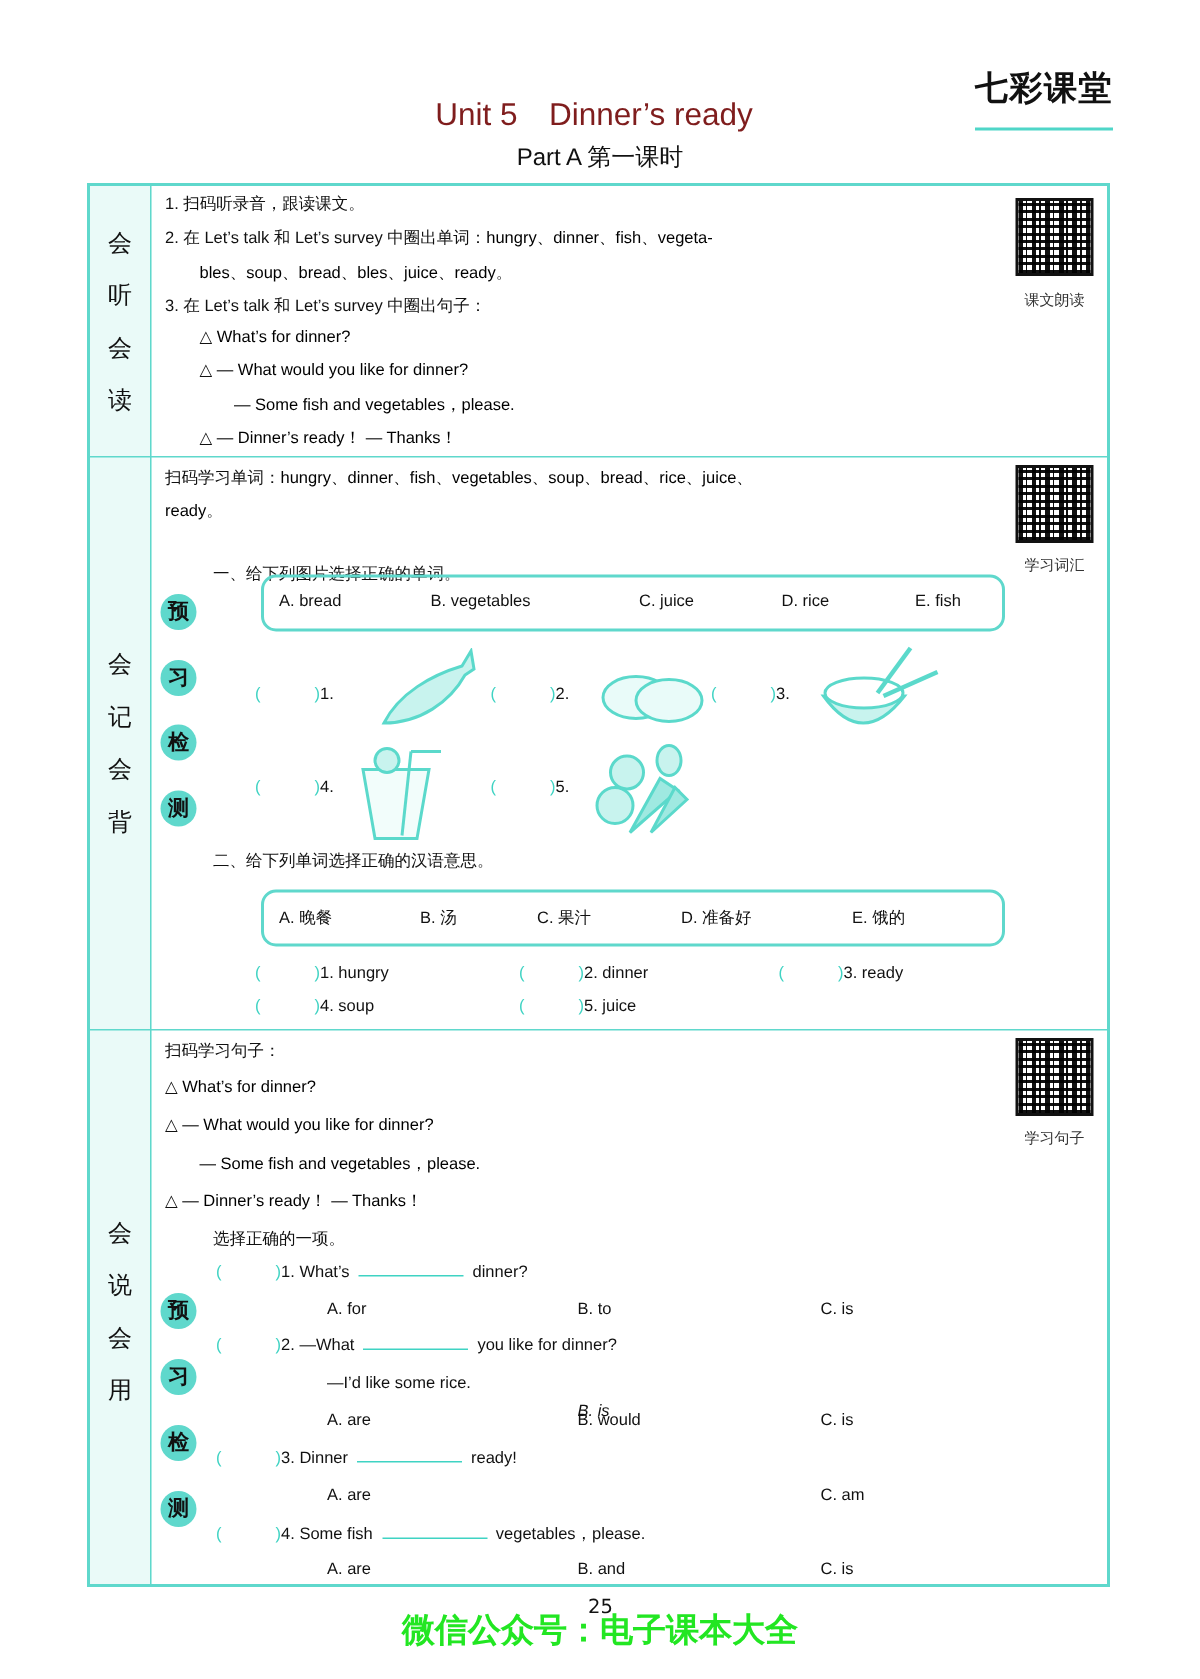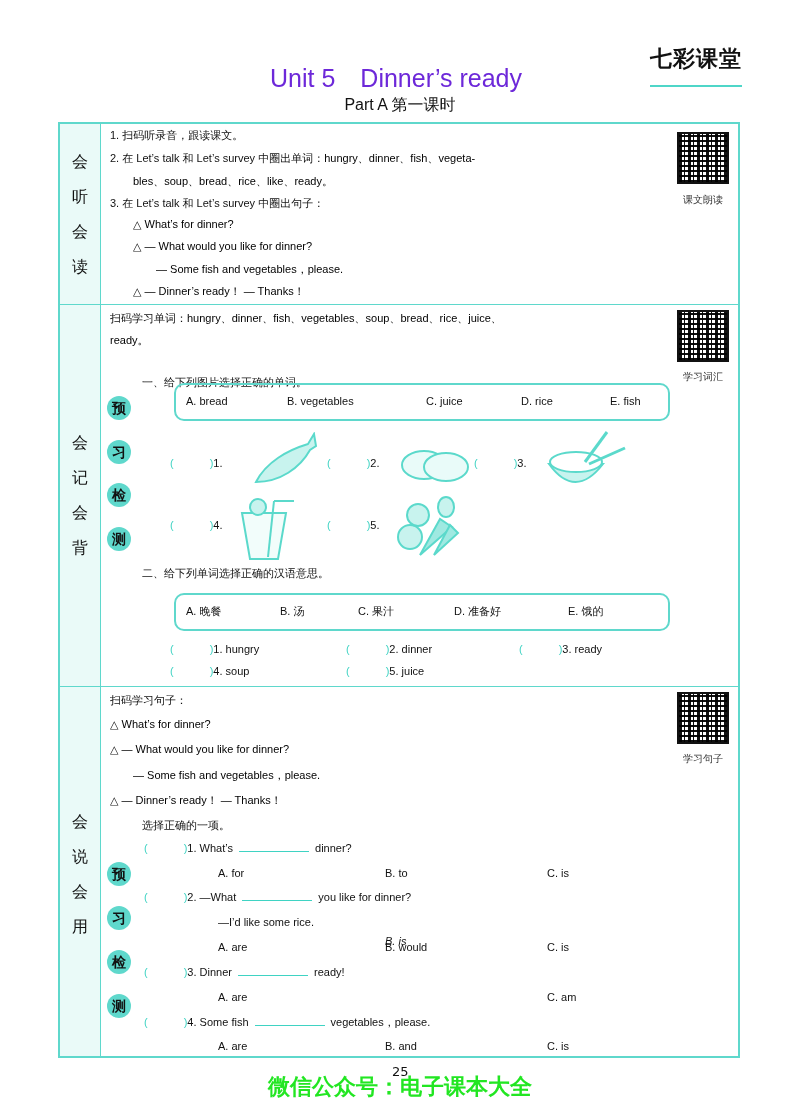--- a/index.html
+++ b/index.html
@@ -1,19 +1,19 @@
 <!DOCTYPE html>
 <html><head>
 <meta charset="utf-8">
 <style>
   html,body{margin:0;padding:0;background:#fff;}
   body{width:800px;height:1119px;position:relative;overflow:hidden;font-family:"DejaVu Sans","Liberation Sans",sans-serif;color:#222;}
   .abs{position:absolute;}
   .logo{left:650px;top:44px;font-family:"DejaVu Serif",serif;font-weight:bold;font-size:22px;color:#111;letter-spacing:1px;border-bottom:2px solid #4fd6c8;padding-bottom:11px;}
-  .title{left:0;width:792px;top:62px;text-align:center;font-family:"Liberation Sans",sans-serif;font-size:25px;color:#6d28d9;}
+  .title{left:0;width:792px;top:62px;text-align:center;font-family:"Liberation Sans",sans-serif;font-size:21px;color:#7f1d1d;}
   .subtitle{left:0;width:800px;top:95px;text-align:center;font-family:"Liberation Sans",sans-serif;font-size:16px;color:#111;}
   .box{left:58px;top:122px;width:682px;height:936px;border:2px solid #5fd8cc;box-sizing:border-box;}
   .leftcol{left:60px;width:40px;background:#eafaf8;border-right:1px solid #5fd8cc;}
   .hline{left:58px;width:682px;height:0;border-top:1px solid #5fd8cc;}
   .vlabel{width:40px;text-align:center;font-size:16px;color:#111;}
   .t{font-size:11px;color:#111;white-space:nowrap;font-family:"Liberation Sans","DejaVu Sans",sans-serif;}
   .c{color:#000000;}
   .qr{width:52px;height:52px;background:
       repeating-linear-gradient(90deg,#111 0 3px,#fff 3px 5px,#111 5px 6px,#fff 6px 9px),
       repeating-linear-gradient(0deg,#111 0 2px,#fff 2px 5px);
@@ -42,21 +42,21 @@
 <div class="abs vlabel" style="left:60px;top:152px;">会</div>
 <div class="abs vlabel" style="left:60px;top:187px;">听</div>
 <div class="abs vlabel" style="left:60px;top:222px;">会</div>
 <div class="abs vlabel" style="left:60px;top:257px;">读</div>
 
 <div class="abs t" style="left:110px;top:128px;">1. 扫码听录音，跟读课文。</div>
 <div class="abs t" style="left:110px;top:151px;">
   <span>2. 在 Let’s talk 和 Let’s survey 中圈出单词：</span><span class="c">hungry、dinner、fish、vegeta-</span>
 </div>
 <div class="abs t" style="left:133px;top:174px;">
-  <span class="c">bles、soup、bread、rice、like、ready</span><span>。</span>
+  <span class="c">bles、soup、bread、bles、juice、ready</span><span>。</span>
 </div>
 <div class="abs t" style="left:110px;top:196px;">3. 在 Let’s talk 和 Let’s survey 中圈出句子：</div>
 <div class="abs t" style="left:133px;top:218px;"><span>△ </span><span class="c">What’s for dinner?</span></div>
 <div class="abs t" style="left:133px;top:240px;"><span>△ </span><span class="c">— What would you like for dinner?</span></div>
 <div class="abs t" style="left:156px;top:262px;"><span class="c">— Some fish and vegetables，please.</span></div>
 <div class="abs t" style="left:133px;top:284px;"><span>△ </span><span class="c">— Dinner’s ready！ — Thanks！</span></div>
 <div class="abs qr" style="left:677px;top:132px;"></div>
 <div class="abs qrcap" style="left:673px;top:193px;">课文朗读</div>
 
 <div class="abs vlabel" style="left:60px;top:433px;">会</div>

